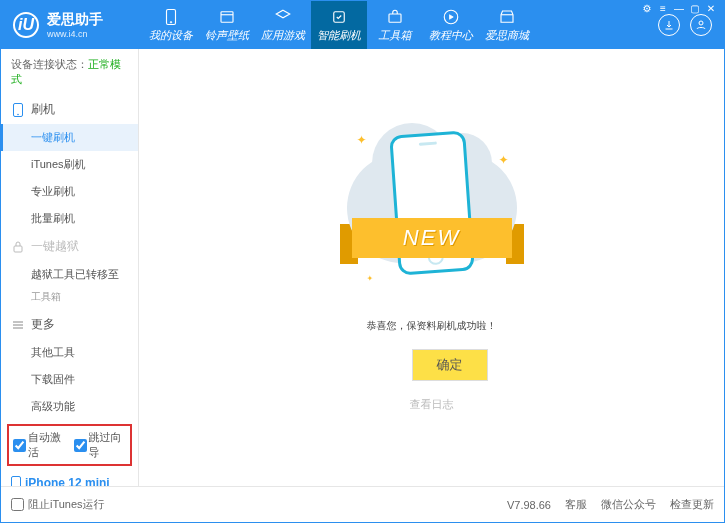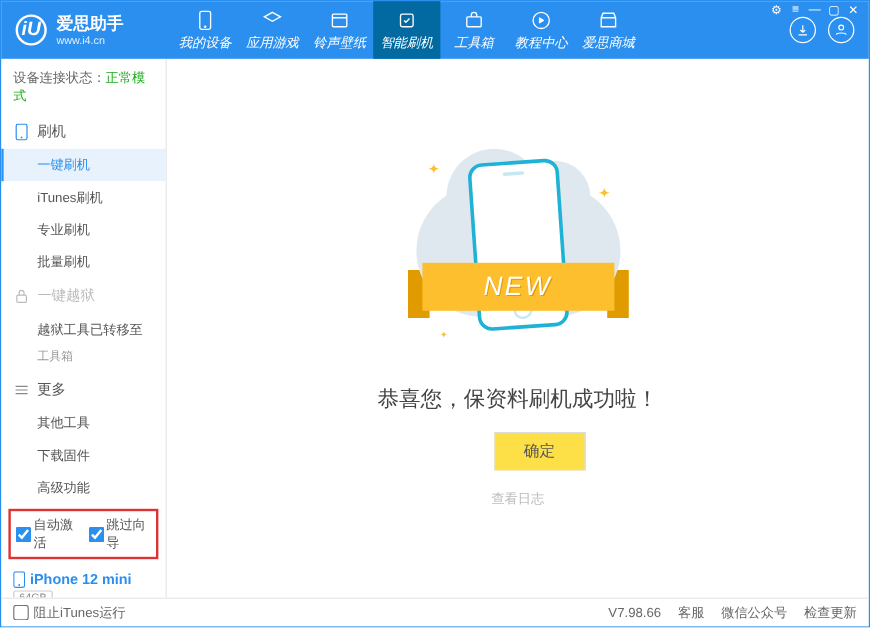--- a/index.html
+++ b/index.html
@@ -51,25 +51,25 @@
   .phone::before { content: ""; position: absolute; top: 6px; left: 50%; transform: translateX(-50%); width: 18px; height: 3px; background: #c7e8f1; border-radius: 2px; }
   .phone::after { content: ""; position: absolute; bottom: 5px; left: 50%; transform: translateX(-50%); width: 12px; height: 12px; border: 2px solid #c7e8f1; border-radius: 50%; }
   .ribbon { position: absolute; top: 95px; left: 5px; width: 160px; height: 40px; background: #fdbf2d; display: flex; align-items: center; justify-content: center; color: #fff; font-weight: 400; font-size: 22px; letter-spacing: 2px; font-style: italic; text-shadow: 1px 1px 0 #e09b00; }
   .ribbon::before, .ribbon::after { content: ""; position: absolute; top: 6px; width: 18px; height: 40px; background: #e09b00; z-index: -1; }
   .ribbon::before { left: -12px; }
   .ribbon::after { right: -12px; }
   .stars { position: absolute; inset: 0; }
   .star { position: absolute; color: #fdbf2d; font-size: 12px; }
   .s1 { top: 10px; left: 10px; } .s2 { top: 30px; right: 8px; } .s3 { bottom: 10px; left: 20px; font-size: 8px; }
   
-  .msg { margin-top: 26px; font-size: 18px; color: #444; }
+  .msg { margin-top: 26px; font-size: 10px; color: #444; }
   .ok-btn { margin-top: 16px; border: 1px solid #ddd; background: #fde047; padding: 6px 24px; font-size: 13px; color: #555; cursor: pointer; margin-left: 36px; }
   .log-link { margin-top: 16px; font-size: 11px; color: #bbb; cursor: pointer; }
   
-  .footer { height: 24px; border-top: 1px solid #e6e6e6; display: flex; align-items: center; padding: 0 10px; font-size: 11px; color: #666; gap: 14px; }
+  .footer { height: 36px; border-top: 1px solid #e6e6e6; display: flex; align-items: center; padding: 0 10px; font-size: 11px; color: #666; gap: 14px; }
   .footer label { display: flex; align-items: center; gap: 4px; cursor: pointer; }
   .footer-spacer { flex: 1; }
   .footer .link { cursor: pointer; }
 </style>
 </head>
 <body>
 
 <div class="app">
   <div class="win-controls">
     <span>⚙</span>
@@ -93,33 +93,33 @@
             <svg viewBox="0 0 24 24">
               <rect x="6" y="2" width="12" height="20" rx="2" fill="none" stroke-width="1.5"></rect>
               <circle cx="12" cy="19" r="1"></circle>
             </svg>
           </div>
           <span>我的设备</span>
         </div>
         <div class="nav-item">
           <div class="nav-icon">
             <svg viewBox="0 0 24 24">
-              <path d="M12 3l9 5-9 5-9-5z" fill="none" stroke-width="1.5"></path>
-            </svg>
-          </div>
-          <span>应用游戏</span>
-        </div>
-        <div class="nav-item">
-          <div class="nav-icon">
-            <svg viewBox="0 0 24 24">
               <rect x="4" y="5" width="16" height="14" rx="1" fill="none" stroke-width="1.5"></rect>
               <path d="M4 9h16" stroke-width="1.5"></path>
             </svg>
           </div>
           <span>铃声壁纸</span>
+        </div>
+        <div class="nav-item">
+          <div class="nav-icon">
+            <svg viewBox="0 0 24 24">
+              <path d="M12 3l9 5-9 5-9-5z" fill="none" stroke-width="1.5"></path>
+            </svg>
+          </div>
+          <span>应用游戏</span>
         </div>
         <div class="nav-item active">
           <div class="nav-icon">
             <svg viewBox="0 0 24 24">
               <rect x="5" y="5" width="14" height="14" rx="2" fill="none" stroke-width="1.5"></rect>
               <path d="M9 12l2 2 4-4" stroke-width="1.5" fill="none"></path>
             </svg>
           </div>
           <span>智能刷机</span>
         </div>

